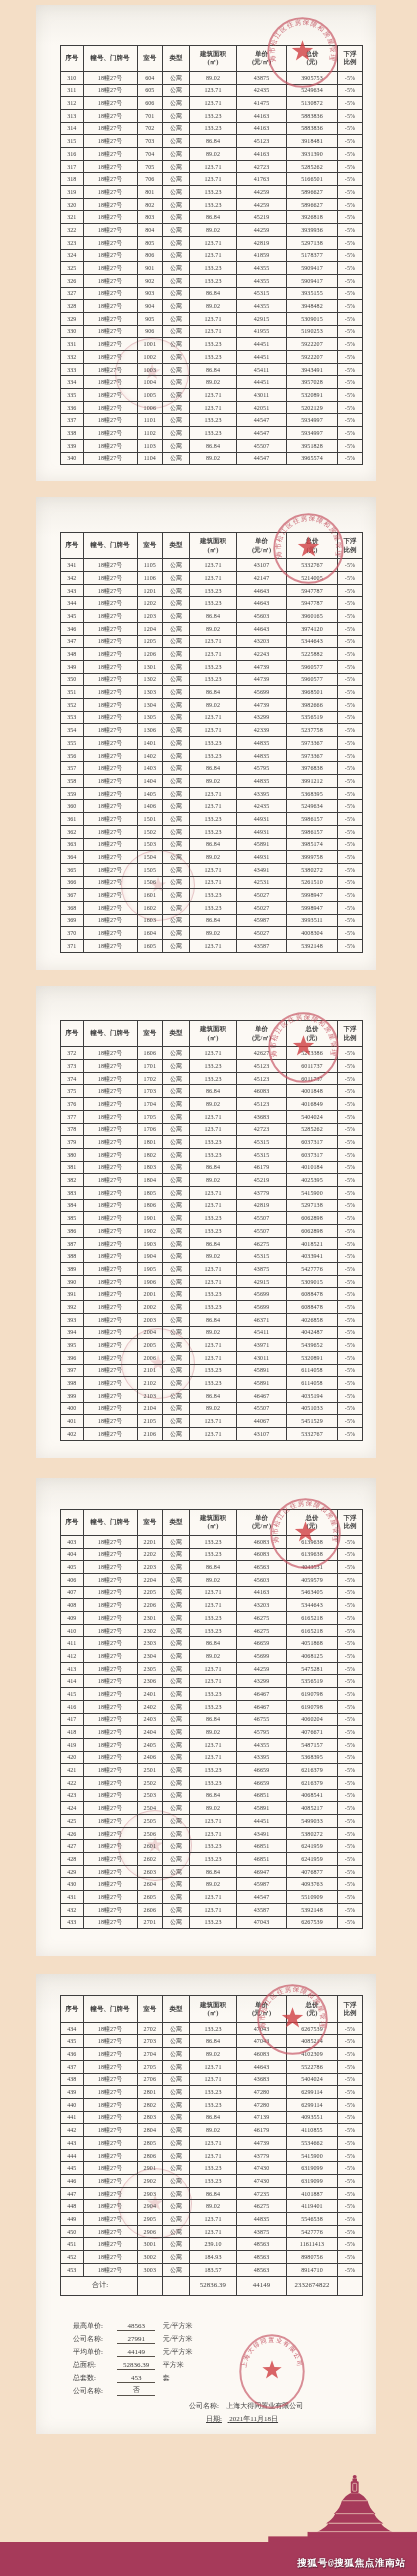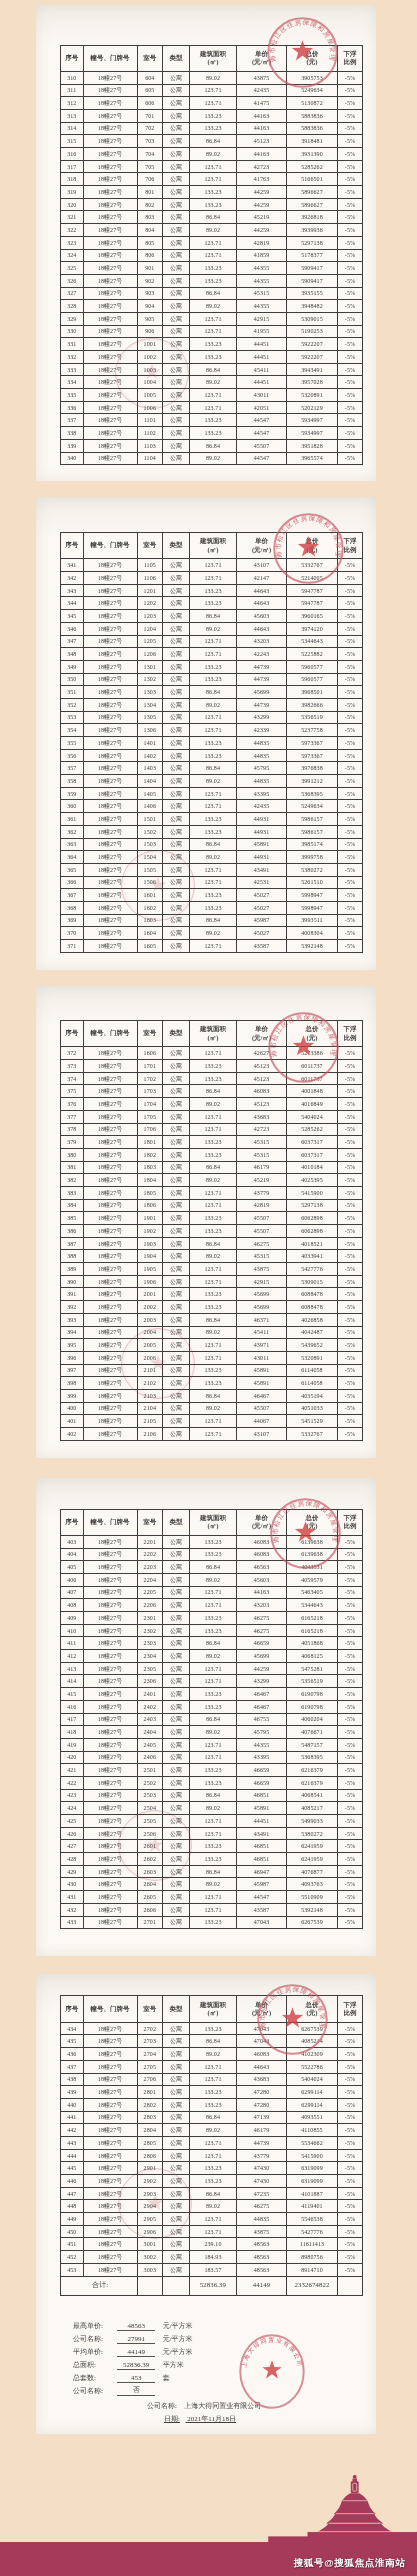--- a/index.html
+++ b/index.html
@@ -25,28 +25,28 @@
   .stamp{position:absolute;z-index:3;pointer-events:none;}
   .stamp-mid{position:absolute;z-index:1;width:72px;height:69px;border-radius:50%;
     border:1.7px solid rgba(183,85,100,0.33);box-shadow:inset 0 0 5.6px rgba(183,85,100,0.12);}
   .stamp-mid::after{content:"★";position:absolute;left:50%;top:50%;transform:translate(-50%,-55%);
     font-size:21.4px;color:rgba(190,85,100,0.22);}
   .summary{margin-top:22px;font-size:7px;position:relative;z-index:2;}
   .sum-line{display:flex;align-items:flex-end;height:13px;margin-left:37px;}
   .sum-label{width:44px;text-align:left;}
   .sum-value{min-width:35px;text-align:center;border-bottom:0.6px solid #59534c;padding:0 1.7px;}
   .sum-unit{margin-left:7.3px;}
-  .signoff{position:relative;z-index:2;font-size:7px;}
+  .signoff{position:relative;z-index:2;font-size:7px;padding-left:42px;}
   .signoff-company{margin:5.1px 0 0 111px;}
   .signoff-date{margin:2.3px 0 0 128px;text-decoration:underline;}
   .signoff .lbl{margin-right:5.6px;}
   .footer-band{position:absolute;left:0;top:2542px;width:418px;height:34px;background:#a63a5a;}
   .temple-svg{position:absolute;left:260px;top:2469px;z-index:1;}
   .footer-credit{position:absolute;right:12.4px;top:2557px;z-index:2;color:#ffffff;
-    font-family:Liberation Sans, sans-serif;font-weight:bold;font-size:9.6px;
+    font-family:Liberation Mono, monospace;font-weight:bold;font-size:9.6px;
     letter-spacing:0.6px;text-shadow:0.6px 0.6px 0 #5c2438,0 0 1.7px rgba(60,25,40,0.7);}
   .seal-ring{fill:none;stroke:rgba(197,82,98,0.68);stroke-width:3.5;}
   .seal-star{fill:rgba(208,62,66,0.8);}
   .seal-text{font-size:11.5px;fill:rgba(192,70,86,0.85);letter-spacing:2px;}
   .company-seal-text{font-size:10.5px;fill:rgba(192,70,86,0.9);letter-spacing:2.5px;}
 </style>
 </head>
 <body>
 
 <div class="canvas">

